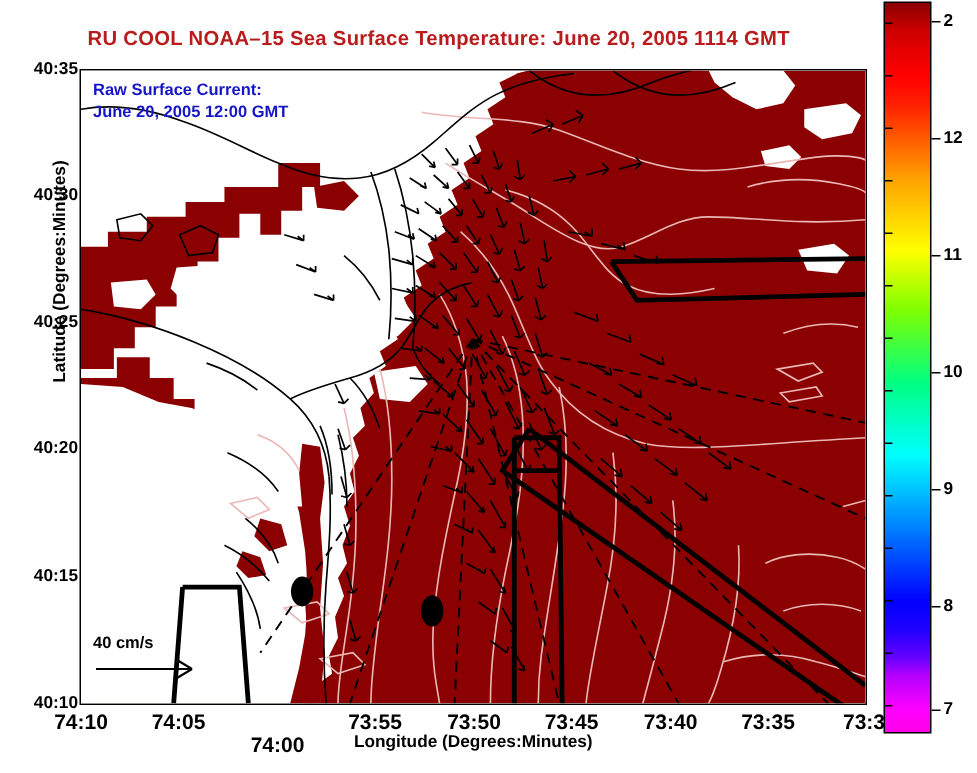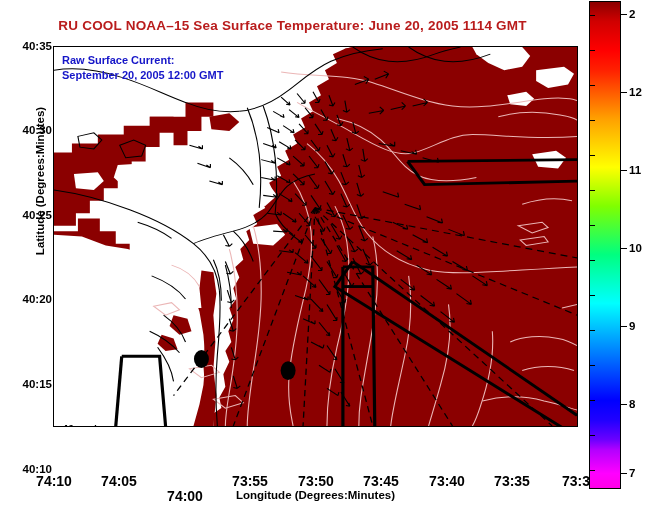--- a/index.html
+++ b/index.html
@@ -8,21 +8,21 @@
 
   
   #chart-title{
     position:absolute;left:0;top:18px;width:585px;text-align:center;
     color:#b91c1c;font-weight:bold;font-size:13.5px;letter-spacing:.2px;
     white-space:nowrap;
   }
 
   
   #plot-area{
-    position:absolute;left:53px;top:46px;width:525px;height:381px;
+    position:absolute;left:53px;top:46px;width:525px;height:424px;
     border:1.5px solid #000;background:#ffffff;overflow:hidden;box-sizing:border-box;
   }
   #plot-canvas{position:absolute;left:0;top:0;width:100%;height:100%;}
   .ylabel-wrap{position:absolute;width:60px;text-align:right;font-size:11.5px;
         font-weight:bold;color:#000;white-space:nowrap;}
   .xlabel-wrap{position:absolute;width:70px;text-align:center;font-size:14px;
         font-weight:bold;color:#000;white-space:nowrap;}
 
   #y-axis-title{
     position:absolute;left:-60px;top:175px;width:200px;text-align:center;
@@ -353,21 +353,21 @@
     </g>
 
     <g>
       <ellipse cx="148" cy="349" rx="7.5" ry="10" fill="#000000"></ellipse>
       <ellipse cx="235" cy="362" rx="7.5" ry="10.5" fill="#000000"></ellipse>
     </g>
   </svg>
 
   <div id="current-annotation">
     <div>Raw Surface Current:</div>
-    <div>September 20, 2005 12:00 GMT</div>
+    <div>June 20, 2005 12:00 GMT</div>
   </div>
 
   <div id="vector-scale">
     <div class="vs-text">40 cm/s</div>
     <svg width="78" height="20">
       <path d="M 2,11 L 66,11 M 66,11 L 56,5 M 66,11 L 56,17" stroke="#000" stroke-width="1.4" fill="none"></path>
     </svg>
   </div>
 </div>
 

